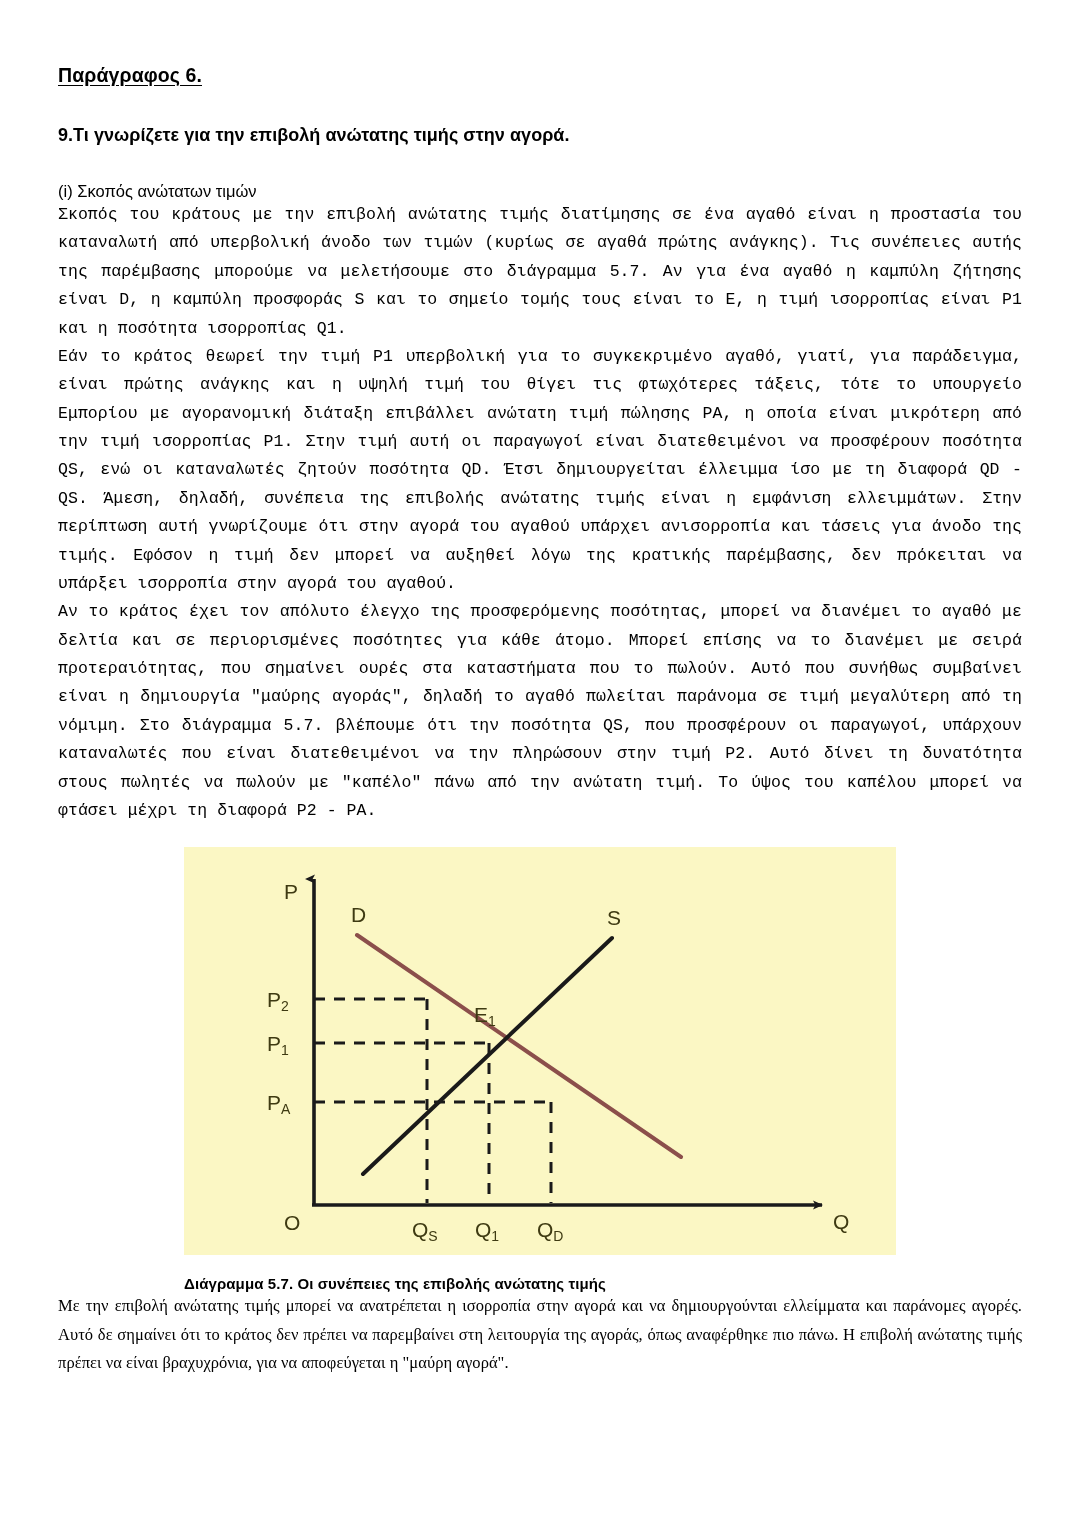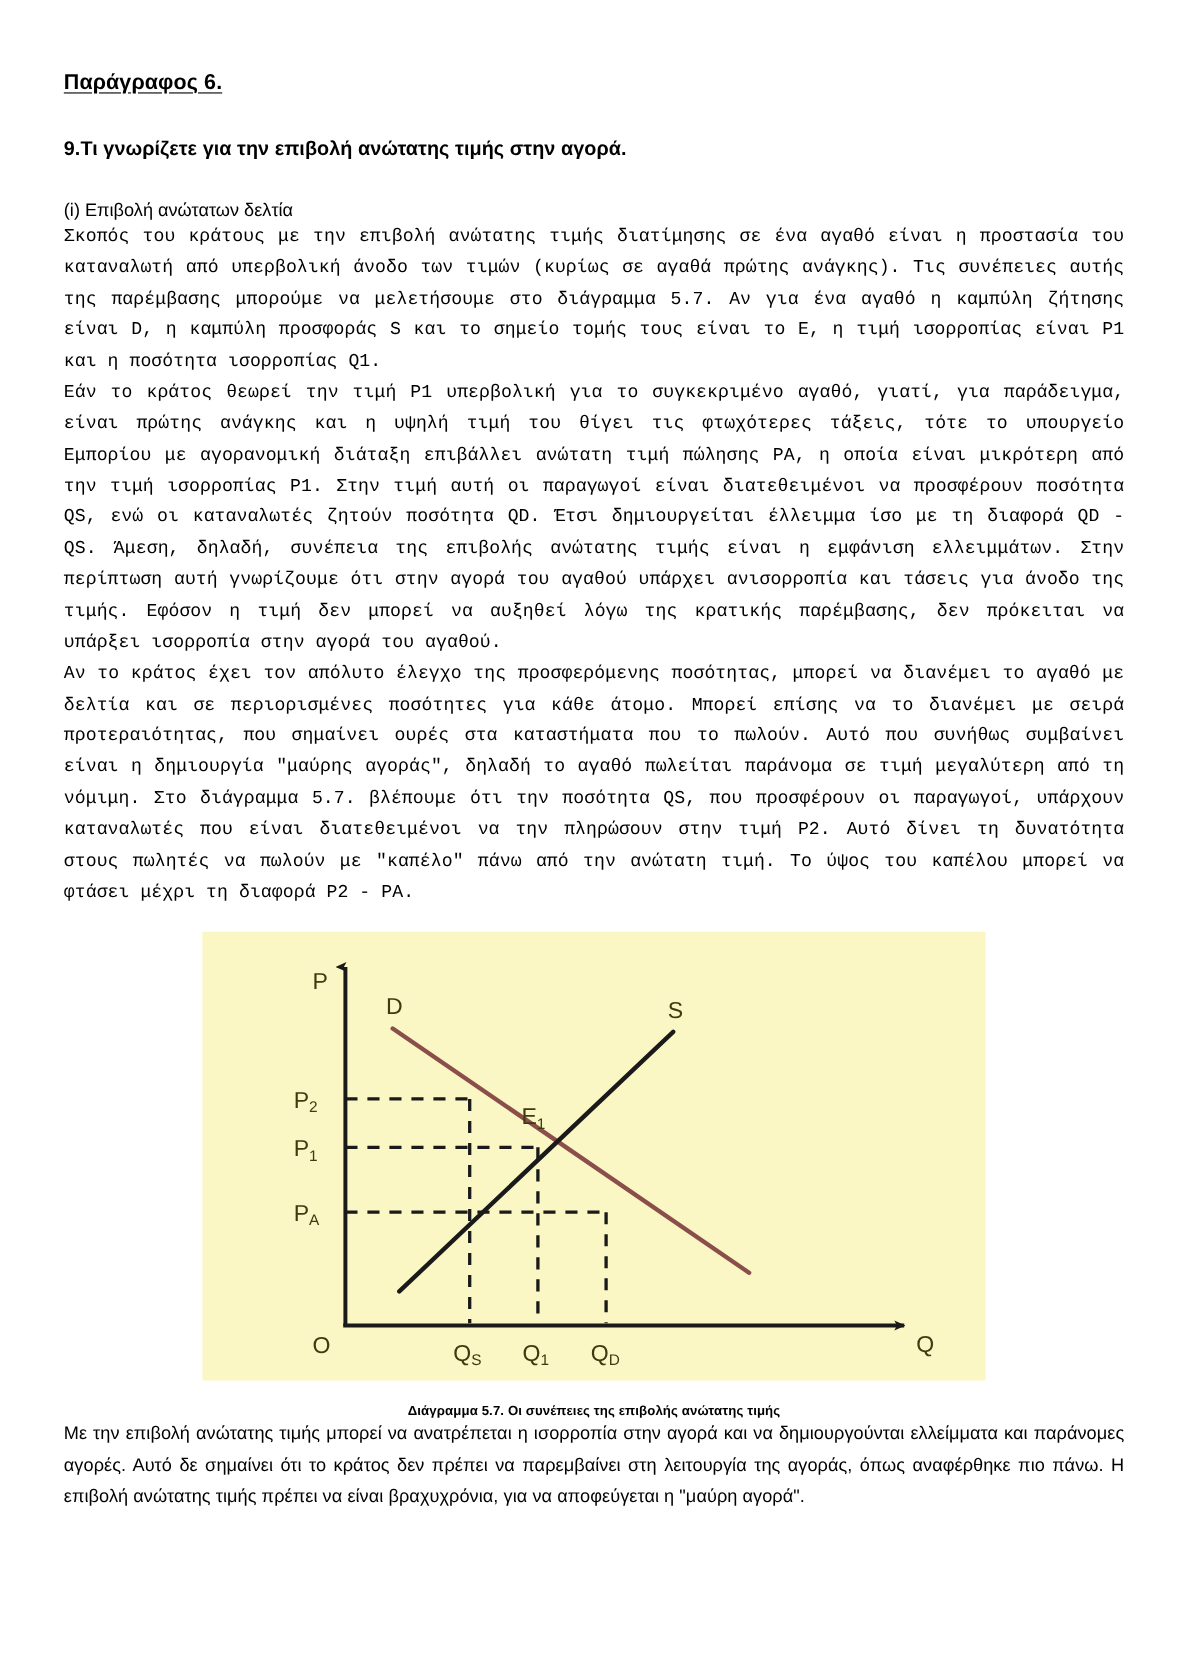--- a/index.html
+++ b/index.html
@@ -62,43 +62,43 @@
   .chart-panel {
     width: 712px;
     height: 408px;
     background: #FBF7C4;
     position: relative;
   }
   .chart-panel svg {
     display: block;
   }
   .figure-caption {
-    text-align: center;
-    font-size: 12px;
+    font-size: 15px;
     font-weight: bold;
     margin-top: 20px;
     letter-spacing: 0.1px;
   }
   .caption-num {
     font-weight: bold;
   }
   .after-figure {
     margin-top: 32px;
+    font-family: Liberation Serif, serif;
   }
 </style>
 </head>
 <body>
 
 <div class="page">
 
   <h1 class="doc-title">Παράγραφος 6.</h1>
 
   <h2 class="question-heading">9.Τι γνωρίζετε για την επιβολή ανώτατης τιμής στην αγορά.</h2>
 
-  <div class="sub-heading">(i) Επιβολή ανώτατων δελτία</div>
+  <div class="sub-heading">(i) Σκοπός ανώτατων τιμών</div>
 
   <p class="body-text tight">Σκοπός του κράτους με την επιβολή ανώτατης τιμής διατίμησης σε ένα αγαθό είναι η προστασία του καταναλωτή από υπερβολική άνοδο των τιμών (κυρίως σε αγαθά πρώτης ανάγκης). Τις συνέπειες αυτής της παρέμβασης μπορούμε να μελετήσουμε στο διάγραμμα 5.7. Αν για ένα αγαθό η καμπύλη ζήτησης είναι D, η καμπύλη προσφοράς S και το σημείο τομής τους είναι το E, η τιμή ισορροπίας είναι P1 και η ποσότητα ισορροπίας Q1.</p>
   <p class="body-text tight">Εάν το κράτος θεωρεί την τιμή P1 υπερβολική για το συγκεκριμένο αγαθό, γιατί, για παράδειγμα, είναι πρώτης ανάγκης και η υψηλή τιμή του θίγει τις φτωχότερες τάξεις, τότε το υπουργείο Εμπορίου με αγορανομική διάταξη επιβάλλει ανώτατη τιμή πώλησης PA, η οποία είναι μικρότερη από την τιμή ισορροπίας P1. Στην τιμή αυτή οι παραγωγοί είναι διατεθειμένοι να προσφέρουν ποσότητα QS, ενώ οι καταναλωτές ζητούν ποσότητα QD. Έτσι δημιουργείται έλλειμμα ίσο με τη διαφορά QD - QS. Άμεση, δηλαδή, συνέπεια της επιβολής ανώτατης τιμής είναι η εμφάνιση ελλειμμάτων. Στην περίπτωση αυτή γνωρίζουμε ότι στην αγορά του αγαθού υπάρχει ανισορροπία και τάσεις για άνοδο της τιμής. Εφόσον η τιμή δεν μπορεί να αυξηθεί λόγω της κρατικής παρέμβασης, δεν πρόκειται να υπάρξει ισορροπία στην αγορά του αγαθού.</p>
   <p class="body-text tight">Αν το κράτος έχει τον απόλυτο έλεγχο της προσφερόμενης ποσότητας, μπορεί να διανέμει το αγαθό με δελτία και σε περιορισμένες ποσότητες για κάθε άτομο. Μπορεί επίσης να το διανέμει με σειρά προτεραιότητας, που σημαίνει ουρές στα καταστήματα που το πωλούν. Αυτό που συνήθως συμβαίνει είναι η δημιουργία "μαύρης αγοράς", δηλαδή το αγαθό πωλείται παράνομα σε τιμή μεγαλύτερη από τη νόμιμη. Στο διάγραμμα 5.7. βλέπουμε ότι την ποσότητα QS, που προσφέρουν οι παραγωγοί, υπάρχουν καταναλωτές που είναι διατεθειμένοι να την πληρώσουν στην τιμή P2. Αυτό δίνει τη δυνατότητα στους πωλητές να πωλούν με "καπέλο" πάνω από την ανώτατη τιμή. Το ύψος του καπέλου μπορεί να φτάσει μέχρι τη διαφορά P2 - PA.</p>
 
   <div class="figure">
     <div class="chart-panel">
       <svg width="712" height="408" viewBox="0 0 712 408">
 
         <defs>

